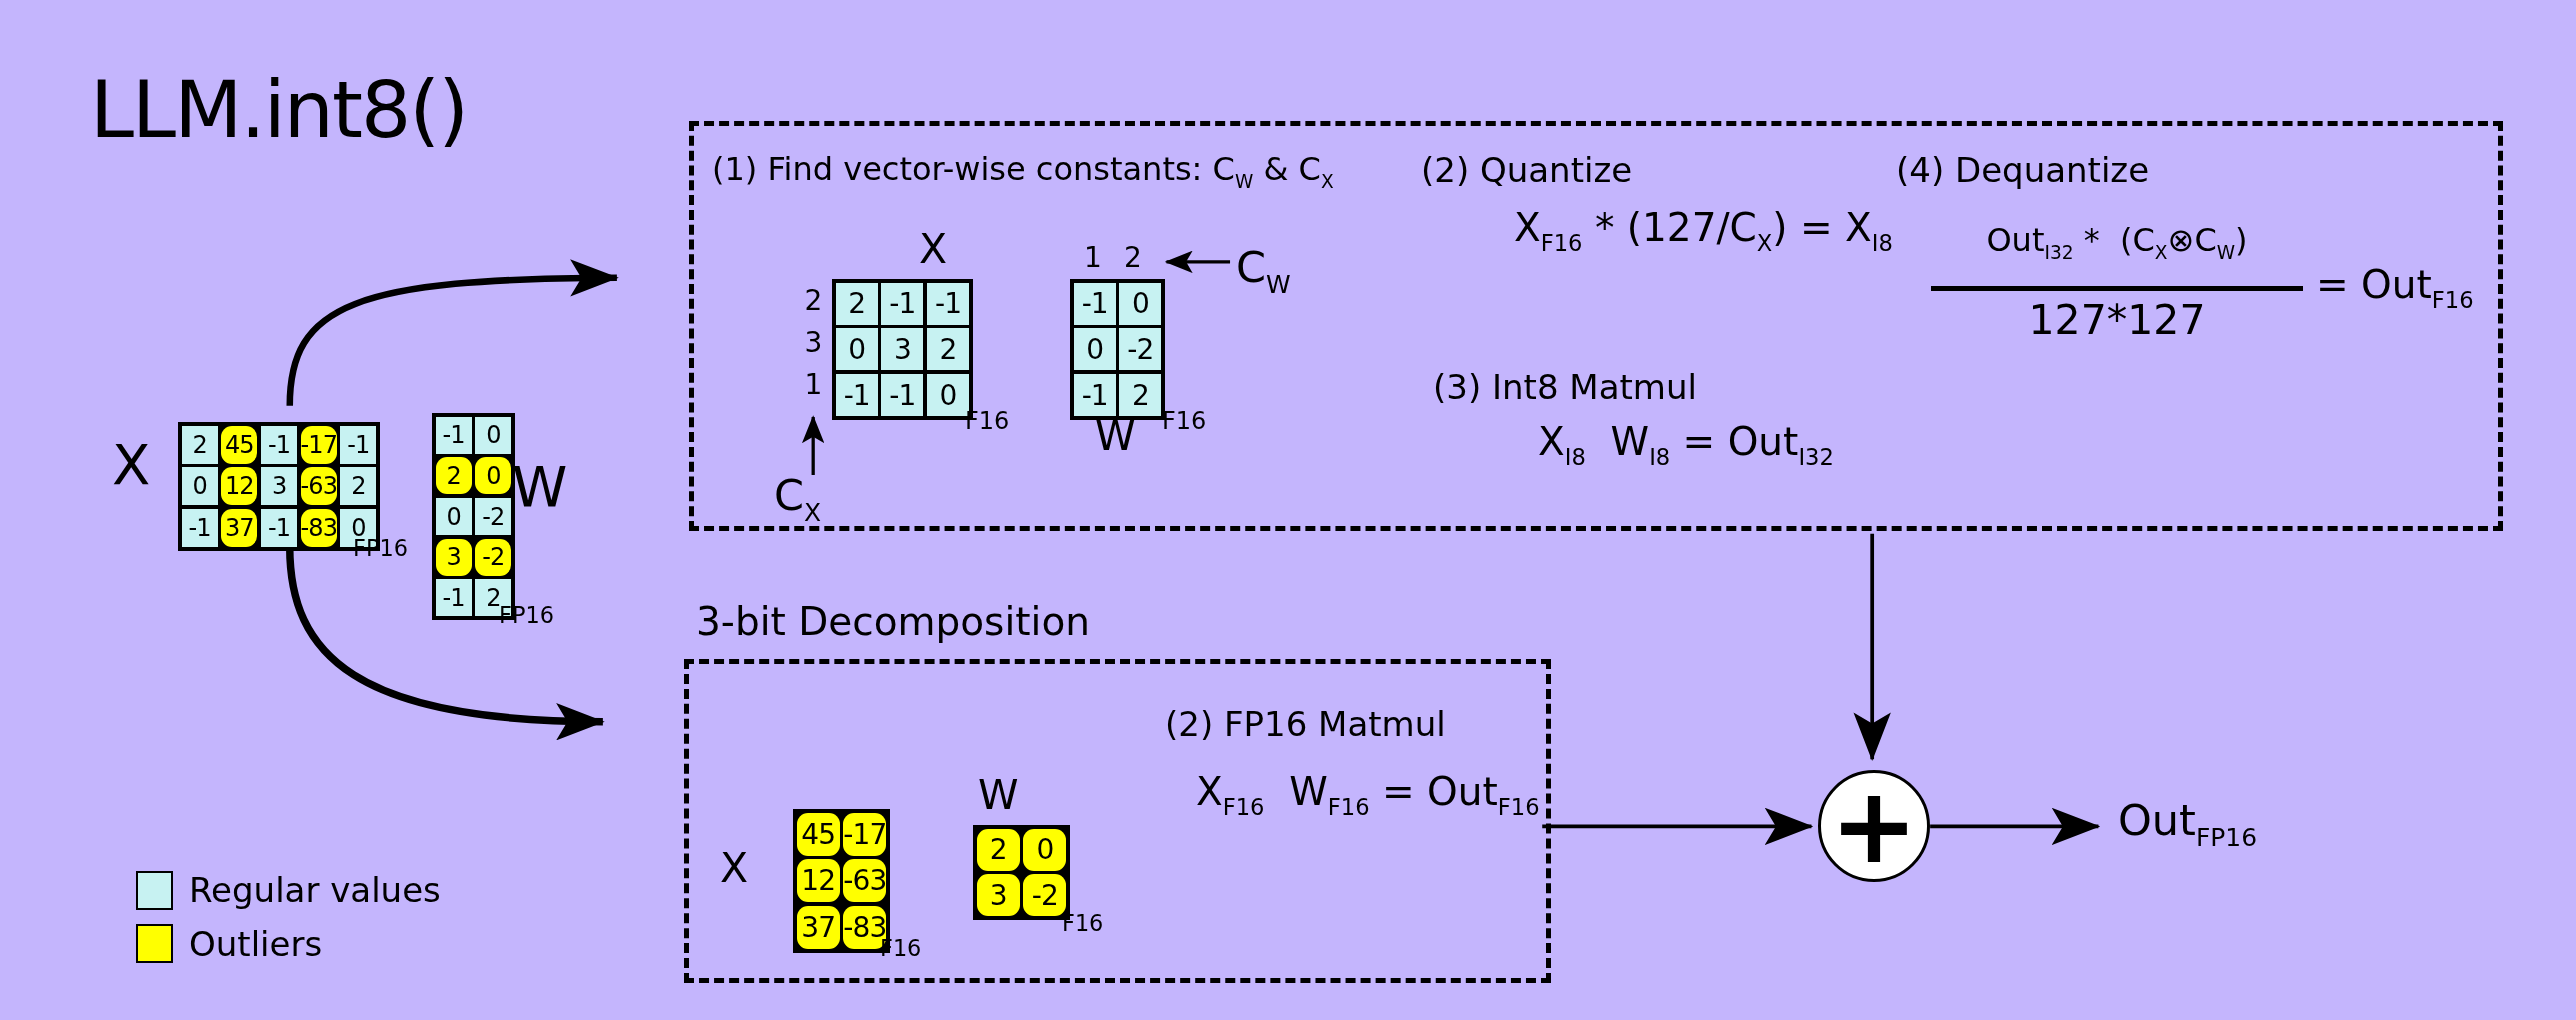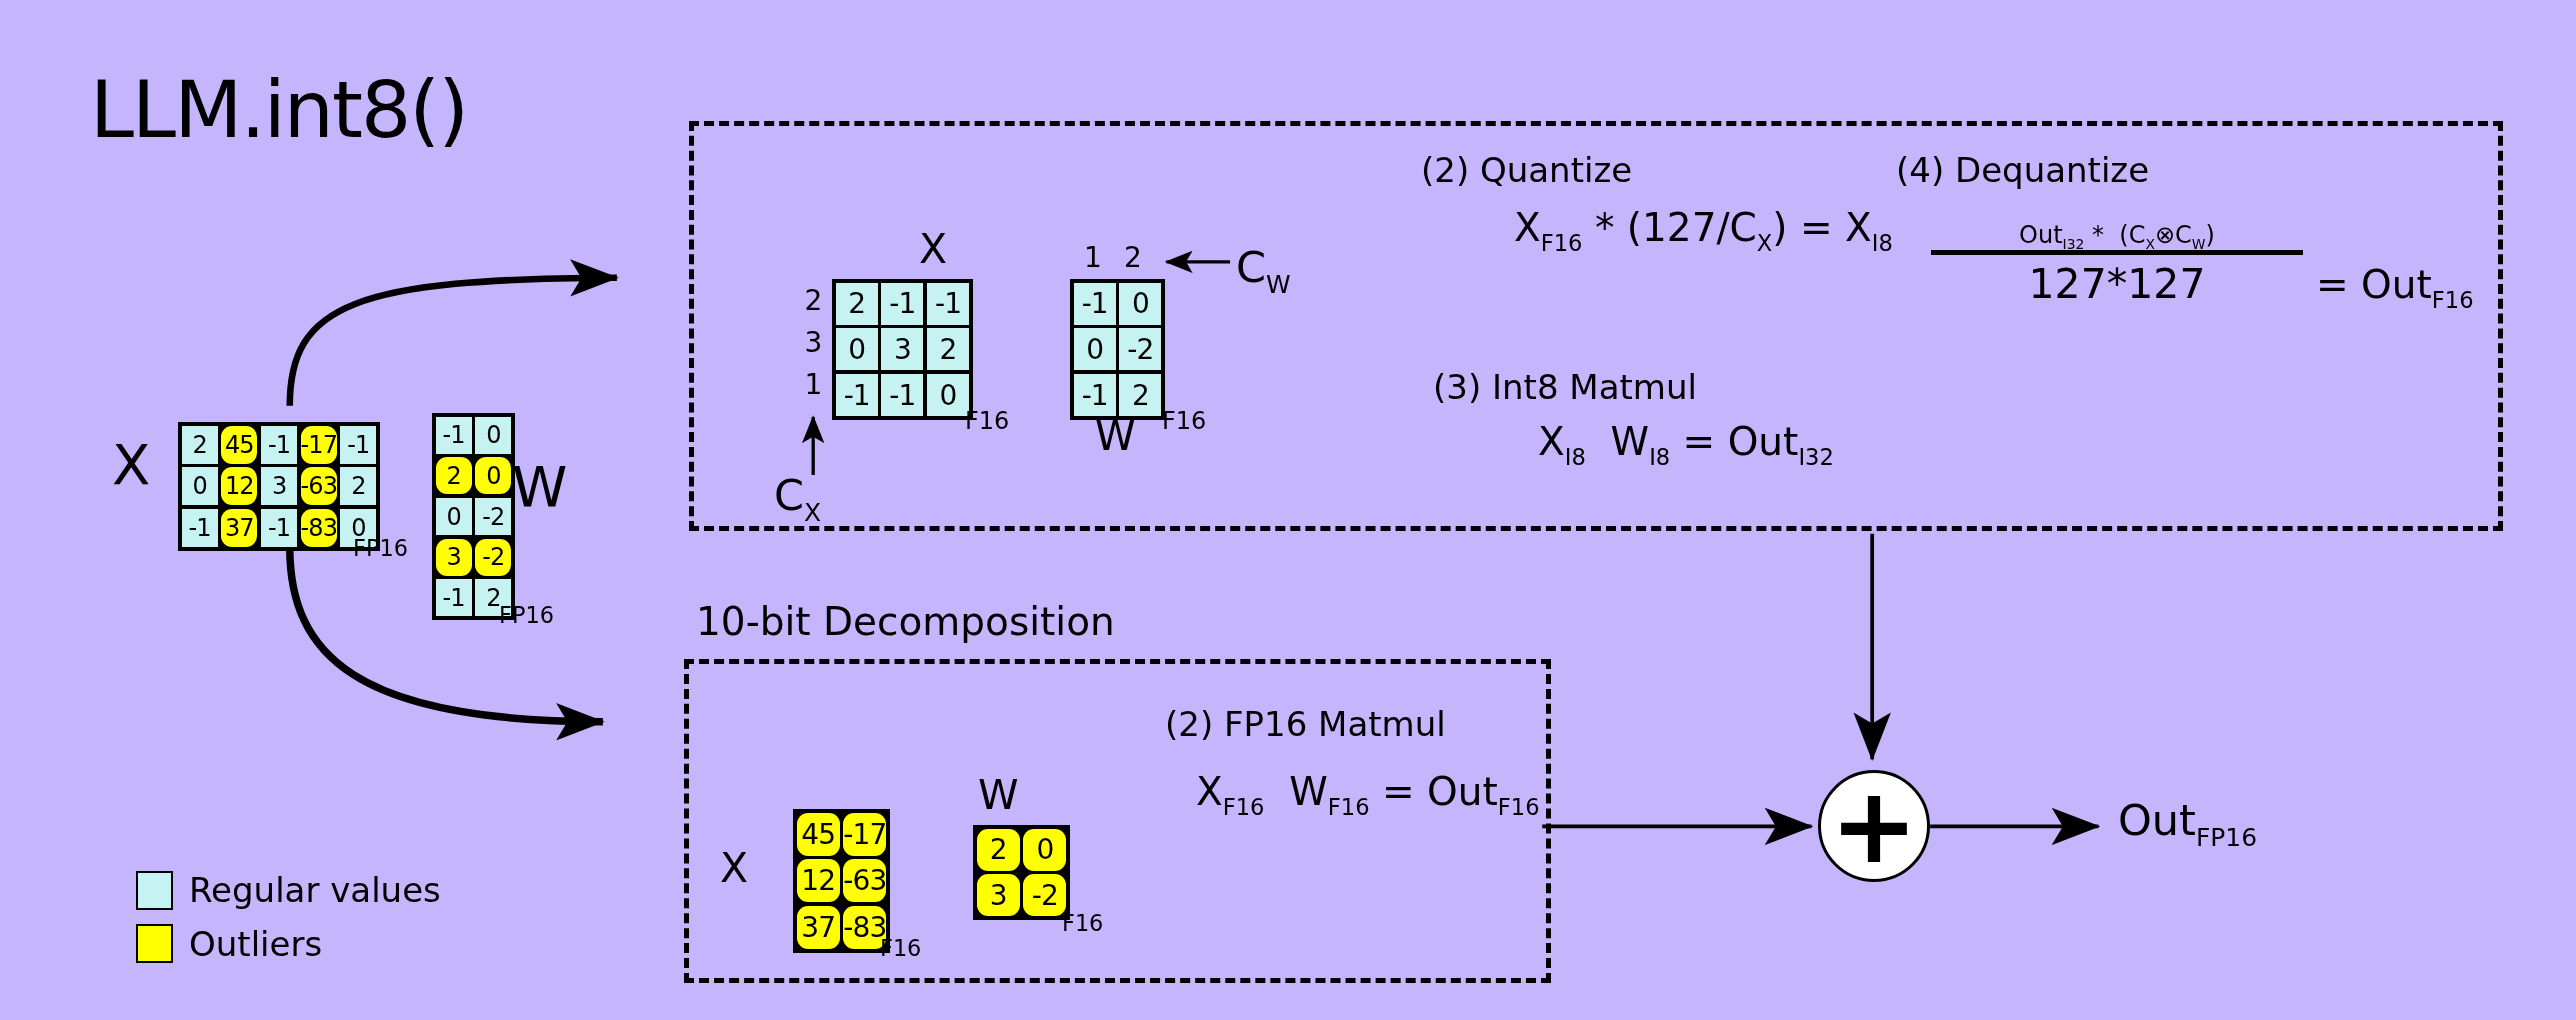--- a/index.html
+++ b/index.html
@@ -13,21 +13,21 @@
   .matrix .cell{display:flex;align-items:center;justify-content:center;letter-spacing:-0.9px;}
   .cell.r{background:var(--regular-fill,#c7f2f2);}
   .cell.o{background:var(--outlier-fill,#ffff00);border-radius:11px;}
   .swatch{position:absolute;width:37px;height:39px;border:2.8px solid #000;box-sizing:border-box;}
   .swatch.r{background:var(--regular-fill,#c7f2f2);}
   .swatch.o{background:var(--outlier-fill,#ffff00);}
   .pluscircle{position:absolute;left:1818px;top:770px;width:112px;height:112px;border:3.7px solid #000;
               border-radius:50%;box-sizing:border-box;display:flex;align-items:center;justify-content:center;
               background:#fff;font-size:105px;font-weight:bold;line-height:0;}
   .fraction{position:absolute;left:1931px;top:221px;width:372px;display:flex;flex-direction:column;align-items:center;}
-  .fraction .num{font-size:24px;white-space:pre;padding-bottom:1px;}
+  .fraction .num{font-size:32px;white-space:pre;padding-bottom:27px;}
   .fraction .bar{width:100%;height:4.7px;background:#000;}
   .fraction .den{font-size:41px;white-space:pre;padding-top:5.6px;}
   svg.overlay{position:absolute;left:0;top:0;pointer-events:none;}
 </style>
 </head>
 <body>
 
 <div class="canvas" style="--regular-fill: #c7f2f2; --outlier-fill: #ffff00;">
 
   <svg class="overlay" width="2576" height="1021" viewBox="0 0 2756 1092">
@@ -85,20 +85,21 @@
   <div class="t" style="left:512px;top:458px;font-size:56px;">W</div>
   <div class="t" style="left:499px;top:604px;font-size:22.4px;">FP16</div>
 
   <div class="swatch r" style="left:136px;top:871px;"></div>
   <div class="t" style="left:189px;top:873px;font-size:34px;">Regular values</div>
   <div class="swatch o" style="left:136px;top:924px;"></div>
   <div class="t" style="left:189px;top:927px;font-size:34px;">Outliers</div>
 
   <div class="dashedbox" style="left:689px;top:121px;width:1814px;height:410px;"></div>
 
+  <div class="formula" style="left:712px;top:153px;font-size:32px;">(1) Find vector-wise constants: C<sub>W</sub> &amp; C<sub>X</sub></div>
   <div class="t" style="left:919px;top:228px;font-size:41px;">X</div>
   <div class="t" style="left:800px;top:286px;font-size:28px;width:22.4px;text-align:right;">2</div>
   <div class="t" style="left:800px;top:328px;font-size:28px;width:22.4px;text-align:right;">3</div>
   <div class="t" style="left:800px;top:370px;font-size:28px;width:22.4px;text-align:right;">1</div>
   <div class="matrix" style="left:832px;top:279px;grid-template-columns:repeat(3,42px);grid-auto-rows:42px;font-size:28px;">
       <div class="cell r">2</div>
       <div class="cell r">-1</div>
       <div class="cell r">-1</div>
       <div class="cell r">0</div>
       <div class="cell r">3</div>
@@ -131,21 +132,21 @@
   <div class="formula" style="left:1538px;top:422px;font-size:39px;">X<sub>I8</sub>  W<sub>I8</sub> = Out<sub>I32</sub></div>
 
   <div class="t" style="left:1896px;top:153px;font-size:34px;">(4) Dequantize</div>
   <div class="fraction">
     <div class="num">Out<sub>I32</sub> *  (C<sub>X</sub>⊗C<sub>W</sub>)</div>
     <div class="bar"></div>
     <div class="den">127*127</div>
   </div>
   <div class="formula" style="left:2316px;top:265px;font-size:39px;">= Out<sub>F16</sub></div>
 
-  <div class="t" style="left:696px;top:602px;font-size:39px;">10-bit Decomposition</div>
+  <div class="t" style="left:696px;top:602px;font-size:39px;">3-bit Decomposition</div>
   <div class="dashedbox" style="left:684px;top:659px;width:867px;height:324px;"></div>
 
   <div class="t" style="left:1165px;top:707px;font-size:34px;">(2) FP16 Matmul</div>
 
   <div class="t" style="left:720px;top:847px;font-size:41px;">X</div>
   <div class="matrix" style="left:793px;top:809px;grid-template-columns:repeat(2,43px);grid-auto-rows:43px;font-size:28px;">
       <div class="cell o">45</div>
       <div class="cell o">-17</div>
       <div class="cell o">12</div>
       <div class="cell o">-63</div>

